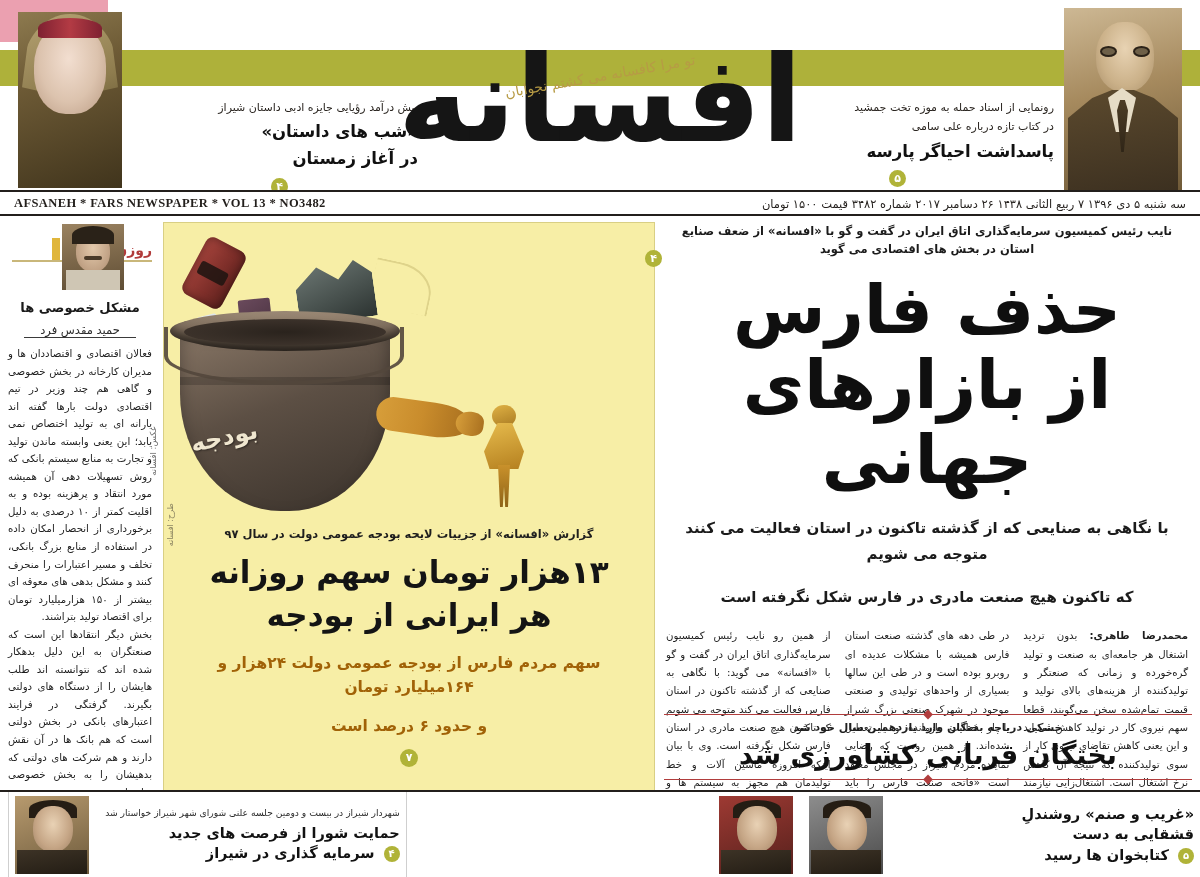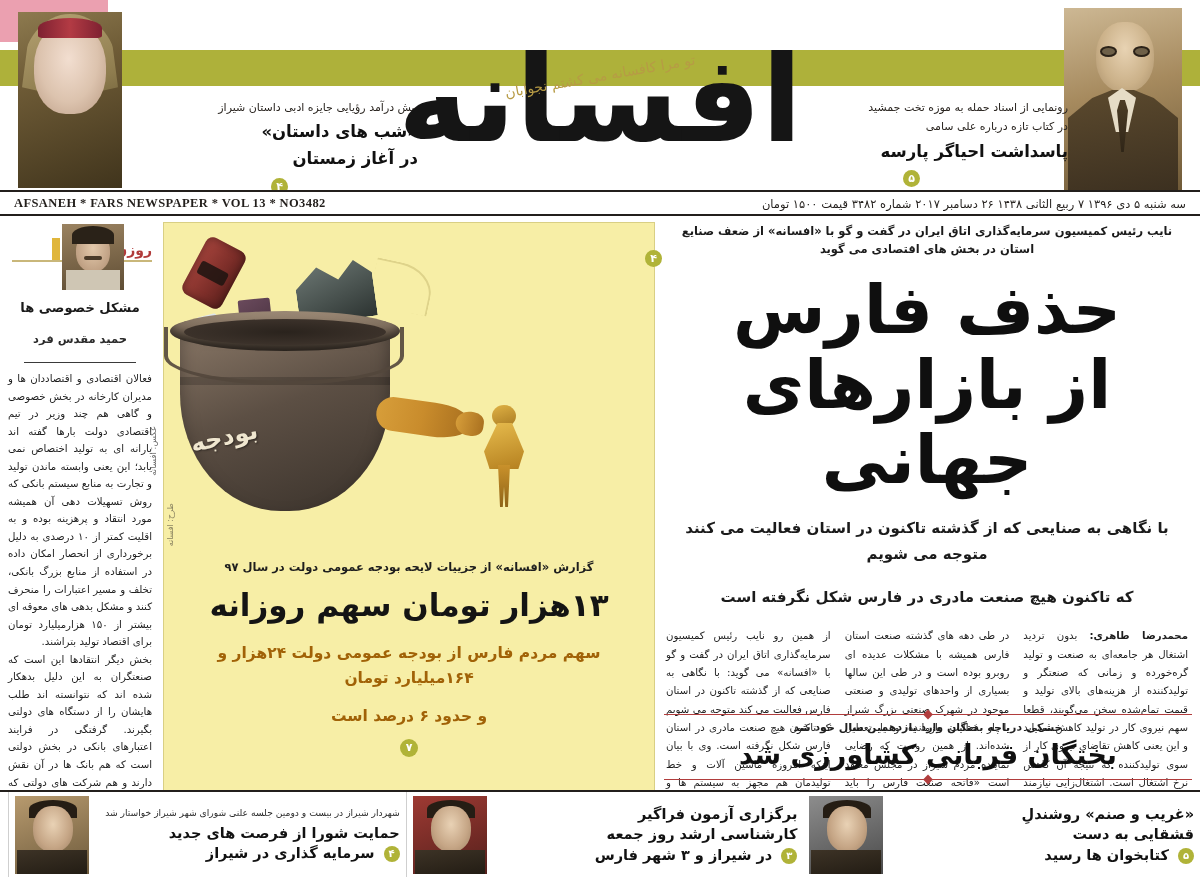--- a/index.html
+++ b/index.html
@@ -82,21 +82,21 @@
   }
   .photo-right .tie {
     position: absolute; left: 53px; top: 92px; width: 11px; height: 52px;
     background: linear-gradient(180deg,#4d3d26,#2f2517);
     clip-path: polygon(28% 0,72% 0,100% 20%,62% 100%,38% 100%,0 20%);
   }
 
   
   .teaser { position: absolute; top: 98px; font-size: 11.5px; color: #231f1c; line-height: 1.75; }
   .teaser.left { left: 148px; width: 270px; text-align: right; }
-  .teaser.right { right: 132px; width: 290px; text-align: right; }
+  .teaser.right { right: 146px; width: 290px; text-align: right; }
   .teaser .kicker { font-size: 11px; color: #2a2520; }
   .teaser .big { font-size: 16.5px; font-weight: bold; color: #111; line-height: 1.45; margin-top: 3px; }
   .pagedot {
     display: inline-block; width: 17px; height: 17px; border-radius: 50%;
     background: #b0b338; color: #fff; font-size: 11px; line-height: 17px;
     text-align: center; font-weight: bold; margin-top: 7px;
   }
   .teaser.left .pagedot { margin-right: 130px; }
   .teaser.right .pagedot { margin-right: 148px; }
 
@@ -168,24 +168,24 @@
     border-radius: 50% 50% 0 0; background: #2a2218;
   }
   .ed-photo .mouth {
     position: absolute; left: 22px; top: 32px; width: 18px; height: 4px;
     background: #4a3a28; border-radius: 2px;
   }
   .ed-photo .body {
     position: absolute; left: 4px; top: 46px; width: 54px; height: 22px;
     background: #cfc6b4;
   }
-  .ed-title { font-size: 13px; font-weight: bold; text-align: center; color: #1a1a1a; margin-bottom: 17px; }
+  .ed-title { font-size: 13px; font-weight: bold; text-align: center; color: #1a1a1a; margin-bottom: 8px; }
   .ed-author {
-    font-size: 11.5px; font-weight: bold; text-align: center; color: #2b2b2b;
-    border-bottom: 1.5px solid #3a3a3a; padding-bottom: 16px; width: 112px; margin: 0 auto 7px auto;
+    font-size: 11.5px; font-weight: normal; text-align: center; color: #2b2b2b;
+    border-bottom: 1.5px solid #3a3a3a; padding-bottom: 0; width: 112px; margin: 0 auto 7px auto;
   }
   .ed-body { font-size: 10.2px; line-height: 1.72; text-align: justify; color: #1d1d1d; }
   .vert-cred {
     position: absolute; left: 148px; top: 330px; width: 120px;
     font-size: 8.5px; color: #6b6b6b; transform: rotate(-90deg);
     transform-origin: left top; white-space: nowrap;
   }
 
   
   .illo-block {
@@ -277,21 +277,21 @@
     clip-path: polygon(20% 0,80% 0,70% 100%,56% 100%,50% 52%,44% 100%,30% 100%);
   }
   .swoosh {
     position: absolute; left: 208px; top: 40px; width: 60px; height: 48px;
     border-top: 2px solid #cbbd74; border-right: 2px solid #cbbd74;
     border-radius: 0 60% 0 0; opacity: .55; transform: rotate(12deg);
   }
   .illo-cap {
     position: relative; padding: 4px 22px 0 22px; direction: rtl; text-align: center;
   }
-  .illo-kicker { font-size: 11.5px; color: #1e1e1e; font-weight: bold; margin-bottom: 10px; margin-top: 33px; }
+  .illo-kicker { font-size: 11.5px; color: #1e1e1e; font-weight: bold; margin-bottom: 10px; }
   .illo-head {
     font-size: 31px; font-weight: bold; color: #141414; line-height: 1.38;
     letter-spacing: -.5px;
   }
   .illo-sub {
     font-size: 15.5px; font-weight: bold; color: #a16207; line-height: 1.6;
     margin-top: 14px;
   }
   .illo-foot { position: relative; height: 36px; }
   .illo-foot .pagedot3 {
@@ -481,20 +481,21 @@
         <div class="figure">
           <div class="head"></div>
           <div class="torso"></div>
           <div class="legs"></div>
         </div>
       </div>
 
       <div class="illo-cap">
         <div class="illo-kicker">گزارش «افسانه» از جزییات لایحه بودجه عمومی دولت در سال ۹۷</div>
         <div class="illo-head">۱۳هزار تومان سهم روزانه</div>
+        <div class="illo-head">هر ایرانی از بودجه</div>
         <div class="illo-sub">سهم مردم فارس از بودجه عمومی دولت ۲۴هزار و ۱۶۴میلیارد تومان</div>
         <div class="illo-sub">و حدود ۶ درصد است</div>
       </div>
       <div class="illo-foot">
         <div class="pagedot3">۷</div>
       </div>
       <div class="illo-side-cred">طرح: افسانه</div>
     </div>
 
     <div class="lead">
@@ -542,28 +543,20 @@
         </div>
       </div>
       <div class="bthumb warm">
         <div class="bhair"></div>
         <div class="bface"></div>
         <div class="bbody"></div>
       </div>
     </div>
 
     <div class="bnews">
-      <div class="btext">
-        <div class="bhead">برگزاری آزمون فراگیر</div>
-        <div class="bhead">کارشناسی ارشد روز جمعه</div>
-        <div class="bhead">
-          <span class="bdot">۳</span>
-          <span>در شیراز و ۳ شهر فارس</span>
-        </div>
-      </div>
       <div class="bthumb red">
         <div class="bhair"></div>
         <div class="bface"></div>
         <div class="bbody"></div>
       </div>
     </div>
 
 
     <div class="bnews">
       <div class="btext">

